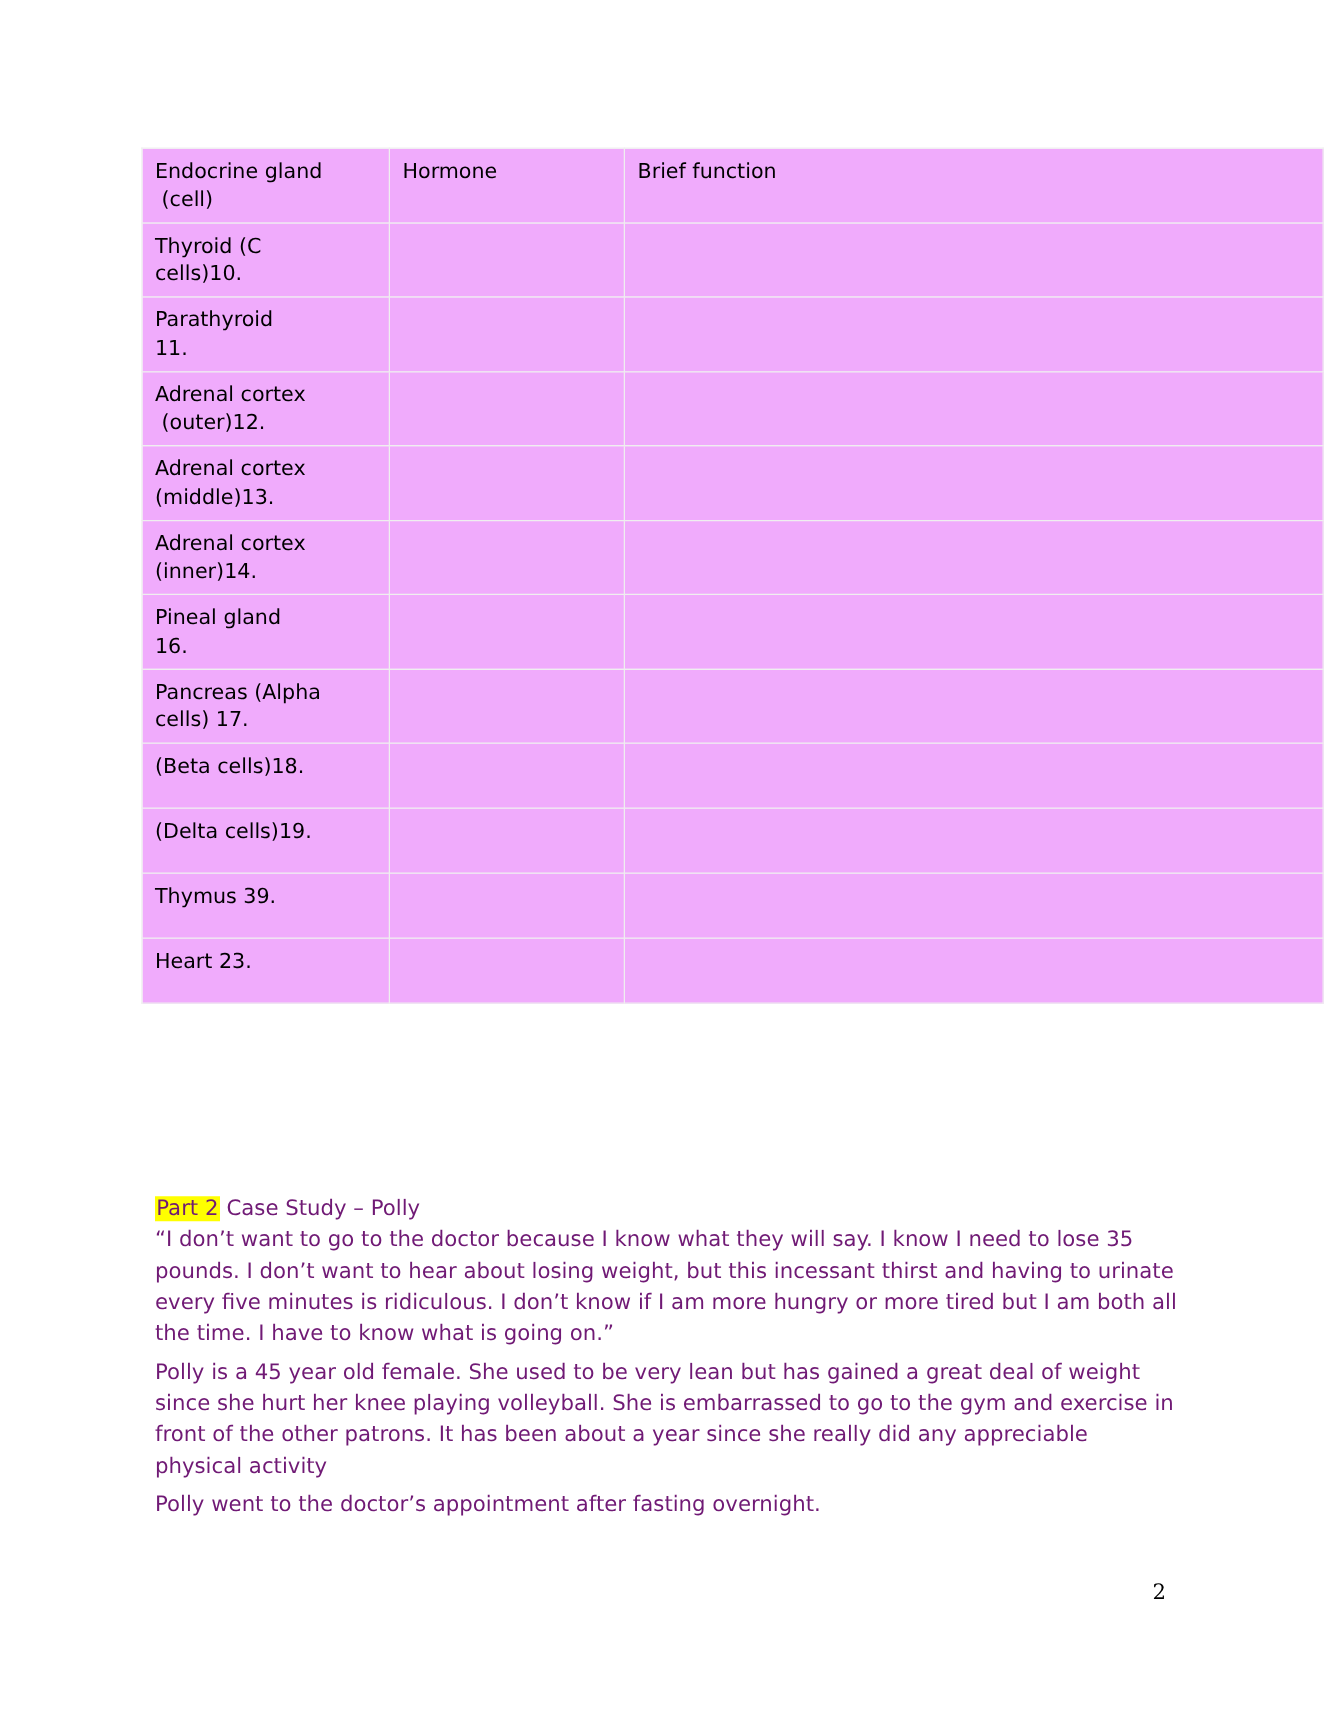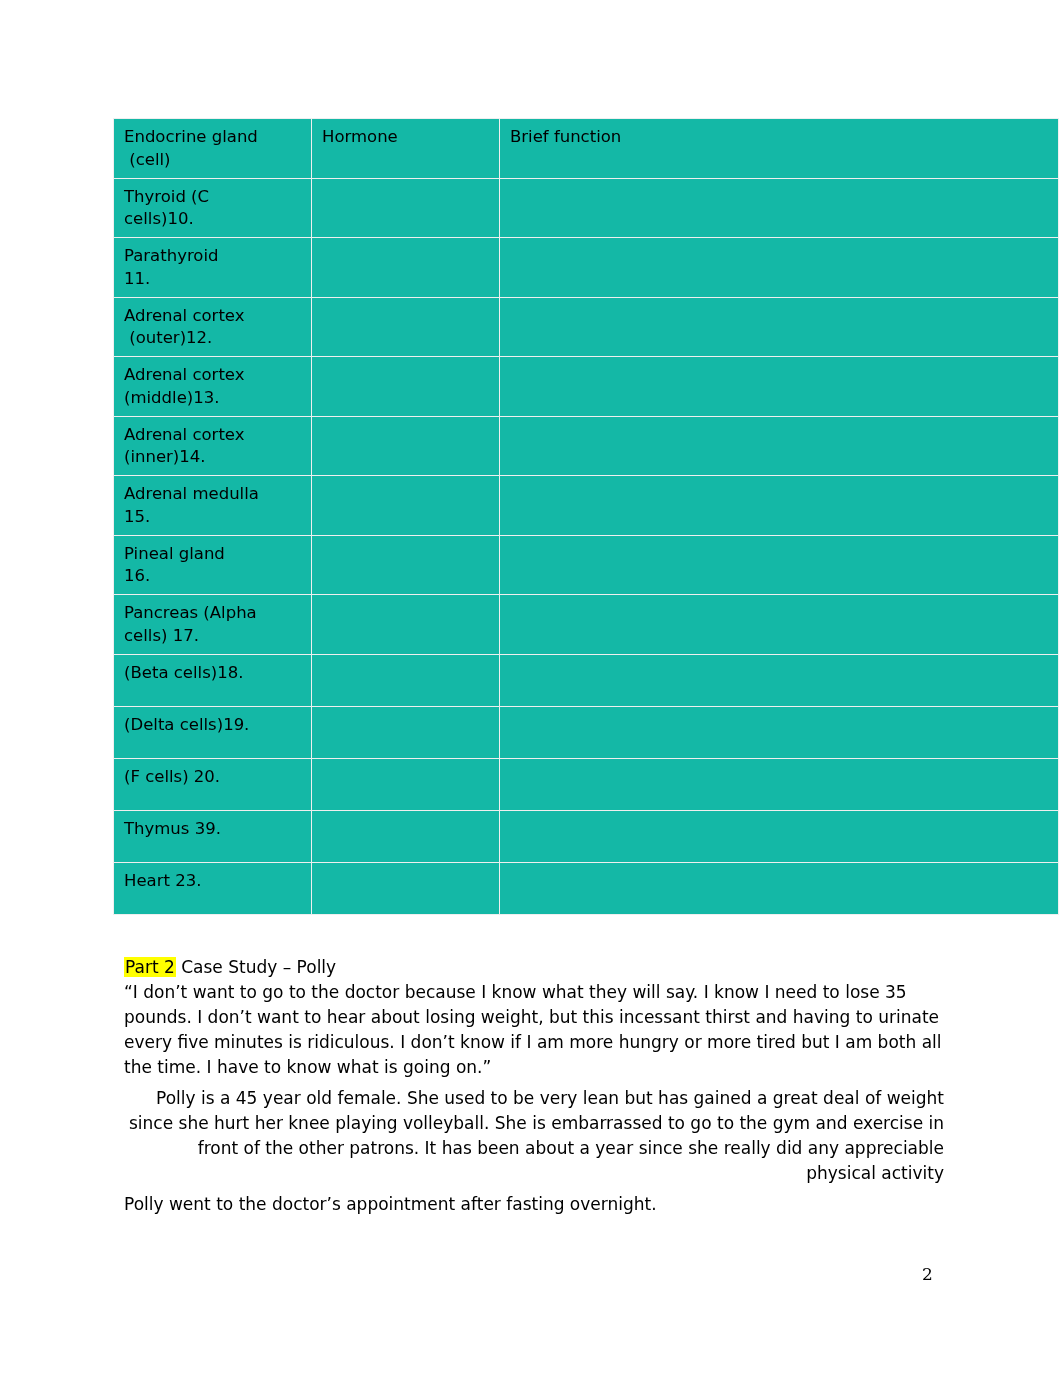--- a/index.html
+++ b/index.html
@@ -33,52 +33,52 @@
     border-collapse: collapse;
     table-layout: fixed;
   }
   .gland-table td {
     border: 1px solid #efefef;
     vertical-align: top;
     padding: 7px 10px 6px 10px;
     font-size: 16.5px;
     line-height: 1.38;
     color: #000000;
-    background: #14b8a6;
+    background: #f0abfc;
   }
   .col-gland   { width: 177px; }
   .col-hormone { width: 167px; margin-top: 40px; }
   .col-func    { width: 538px; }
 
   .cell-text {
     white-space: pre-wrap;
     display: block;
     min-height: 1.38em;
   }
   .row-2line td { height: 38px; }
   .row-gap td   { height: 38px; }
 
   
   .body-block {
     position: absolute;
     left: 124px;
     width: 820px;
     font-size: 17px;
     line-height: 1.47;
-    color: #000000;
+    color: #701a75;
   }
   .heading-line {
     top: 955px;
   }
   .hl {
     background: #ffff00;
     padding: 0 1px;
   }
   .para-quote  { top: 980px; }
-  .para-polly  { top: 1086px; text-align: right; }
+  .para-polly  { top: 1086px; }
   .para-fast   { top: 1192px; }
 
   .page-number {
     position: absolute;
     left: 922px;
     top: 1264px;
     font-family: "DejaVu Serif", "Liberation Serif", serif;
     font-size: 17px;
     color: #000000;
   }
@@ -158,32 +158,20 @@
           </td>
         <td class="col-hormone">
             <span class="cell-text"></span>
           </td>
         <td class="col-func">
             <span class="cell-text"></span>
           </td>
       </tr>
       <tr class="row-2line">
         <td class="col-gland">
-            <span class="cell-text">Adrenal medulla
-15.</span>
-          </td>
-        <td class="col-hormone">
-            <span class="cell-text"></span>
-          </td>
-        <td class="col-func">
-            <span class="cell-text"></span>
-          </td>
-      </tr>
-      <tr class="row-2line">
-        <td class="col-gland">
             <span class="cell-text">Pineal gland
 16.</span>
           </td>
         <td class="col-hormone">
             <span class="cell-text"></span>
           </td>
         <td class="col-func">
             <span class="cell-text"></span>
           </td>
       </tr>
@@ -216,31 +204,20 @@
           </td>
         <td class="col-hormone">
             <span class="cell-text"></span>
           </td>
         <td class="col-func">
             <span class="cell-text"></span>
           </td>
       </tr>
       <tr class="row-gap">
         <td class="col-gland">
-            <span class="cell-text">(F cells) 20.</span>
-          </td>
-        <td class="col-hormone">
-            <span class="cell-text"></span>
-          </td>
-        <td class="col-func">
-            <span class="cell-text"></span>
-          </td>
-      </tr>
-      <tr class="row-gap">
-        <td class="col-gland">
             <span class="cell-text">Thymus 39.</span>
           </td>
         <td class="col-hormone">
             <span class="cell-text"></span>
           </td>
         <td class="col-func">
             <span class="cell-text"></span>
           </td>
       </tr>
       <tr class="row-gap">

